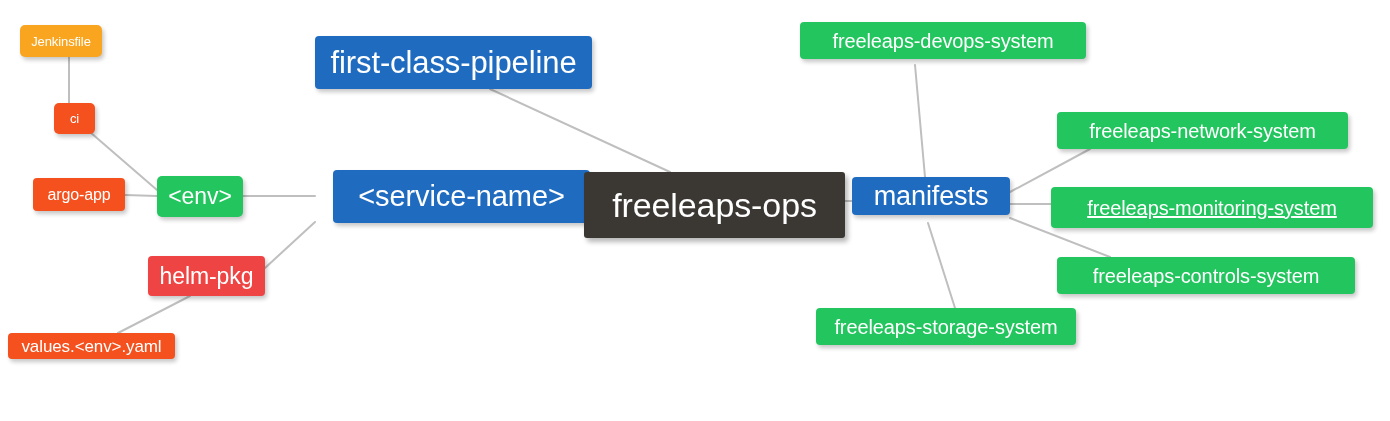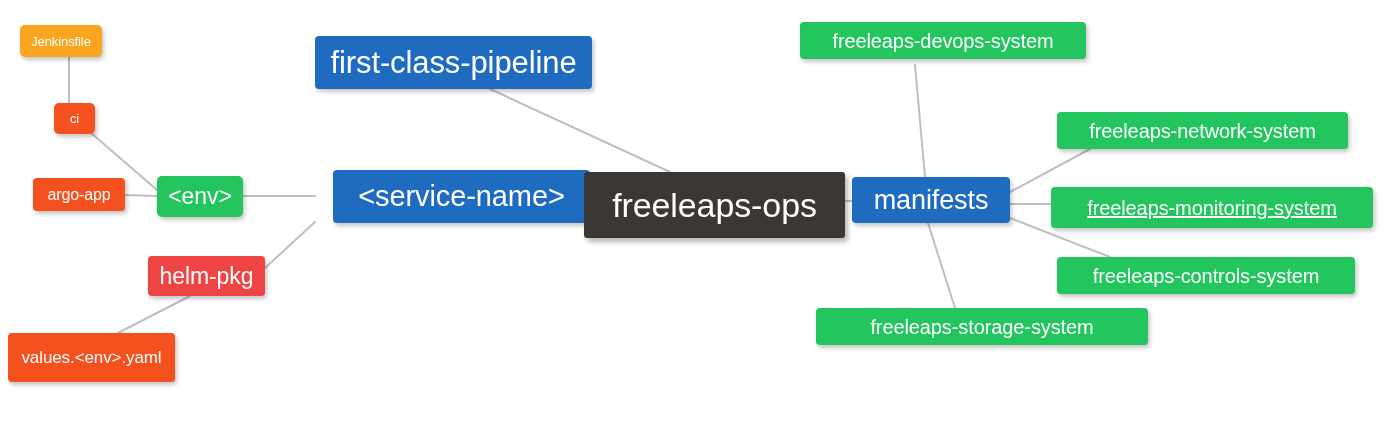--- a/index.html
+++ b/index.html
@@ -82,45 +82,45 @@
       </div>
       <div class="node" style="left: 33px; top: 178px; width: 92px; height: 33px; background: rgb(244, 81, 30); font-size: 16px; border-radius: 4px;">
         <span>argo-app</span>
       </div>
       <div class="node" style="left: 157px; top: 176px; width: 86px; height: 41px; background: rgb(35, 197, 94); font-size: 23px; border-radius: 5px;">
         <span>&lt;env&gt;</span>
       </div>
       <div class="node" style="left: 148px; top: 256px; width: 117px; height: 40px; background: #ef4444; font-size: 23px; border-radius: 4px;">
         <span>helm-pkg</span>
       </div>
-      <div class="node" style="left: 8px; top: 333px; width: 167px; height: 49px; background: rgb(244, 81, 30); font-size: 17px; border-radius: 4px;">
+      <div class="node" style="left: 8px; top: 333px; width: 167px; height: 26px; background: rgb(244, 81, 30); font-size: 17px; border-radius: 4px;">
         <span>values.&lt;env&gt;.yaml</span>
       </div>
       <div class="node" style="left: 315px; top: 36px; width: 277px; height: 53px; background: rgb(30, 107, 192); font-size: 31px; border-radius: 4px;">
         <span>first-class-pipeline</span>
       </div>
       <div class="node" style="left: 333px; top: 170px; width: 257px; height: 53px; background: rgb(30, 107, 192); font-size: 29px; border-radius: 4px;">
         <span>&lt;service-name&gt;</span>
       </div>
       <div class="node root" style="left: 584px; top: 172px; width: 261px; height: 66px; background: rgb(59, 55, 51); font-size: 34px; border-radius: 3px;">
         <span>freeleaps-ops</span>
       </div>
-      <div class="node" style="left: 852px; top: 177px; width: 158px; height: 46px; background: rgb(30, 107, 192); font-size: 27px; border-radius: 4px;">
+      <div class="node" style="left: 852px; top: 177px; width: 158px; height: 38px; background: rgb(30, 107, 192); font-size: 27px; border-radius: 4px;">
         <span>manifests</span>
       </div>
       <div class="node" style="left: 800px; top: 22px; width: 286px; height: 37px; background: rgb(35, 197, 94); font-size: 20px; border-radius: 4px;">
         <span>freeleaps-devops-system</span>
       </div>
       <div class="node" style="left: 1057px; top: 112px; width: 291px; height: 37px; background: rgb(35, 197, 94); font-size: 20px; border-radius: 4px;">
         <span>freeleaps-network-system</span>
       </div>
       <div class="node" style="left: 1051px; top: 187px; width: 322px; height: 41px; background: rgb(35, 197, 94); font-size: 20px; border-radius: 4px; text-decoration: underline;">
         <span>freeleaps-monitoring-system</span>
       </div>
       <div class="node" style="left: 1057px; top: 257px; width: 298px; height: 37px; background: rgb(35, 197, 94); font-size: 20px; border-radius: 4px;">
         <span>freeleaps-controls-system</span>
       </div>
-      <div class="node" style="left: 816px; top: 308px; width: 332px; height: 37px; background: rgb(35, 197, 94); font-size: 20px; border-radius: 4px;">
+      <div class="node" style="left: 816px; top: 308px; width: 260px; height: 37px; background: rgb(35, 197, 94); font-size: 20px; border-radius: 4px;">
         <span>freeleaps-storage-system</span>
       </div>
     </div>
 
 </div>
 
 </body></html>

